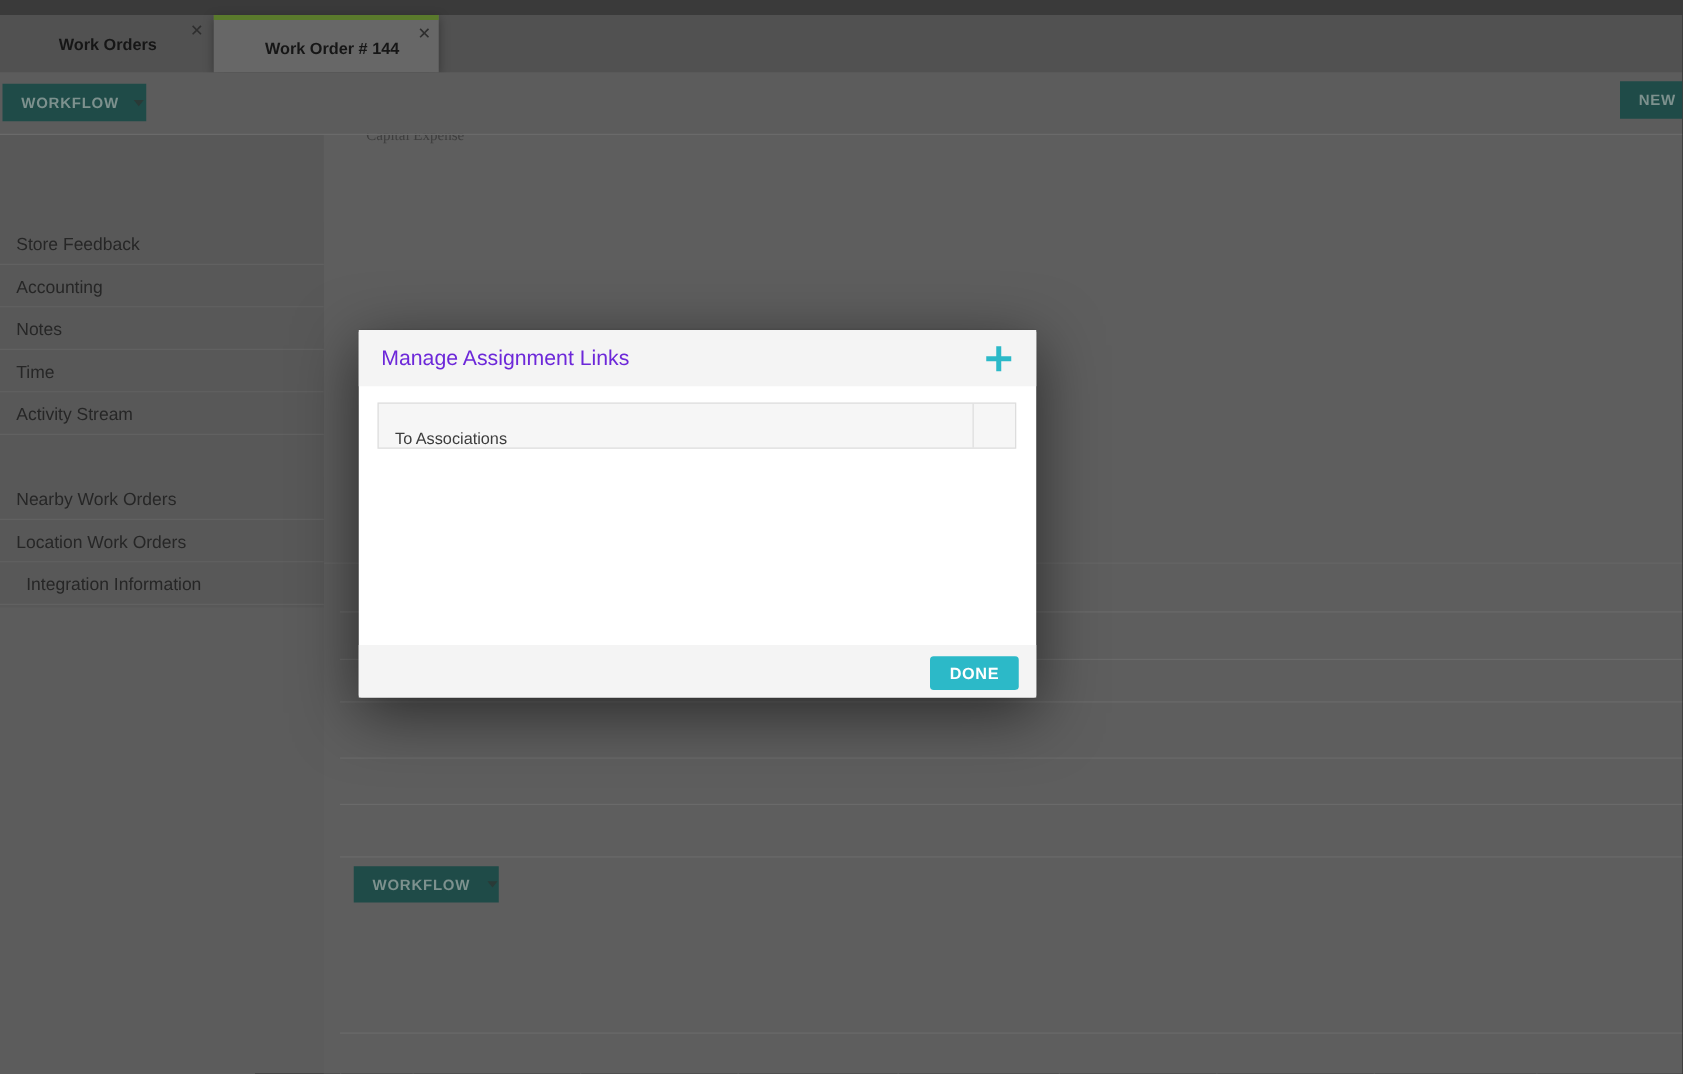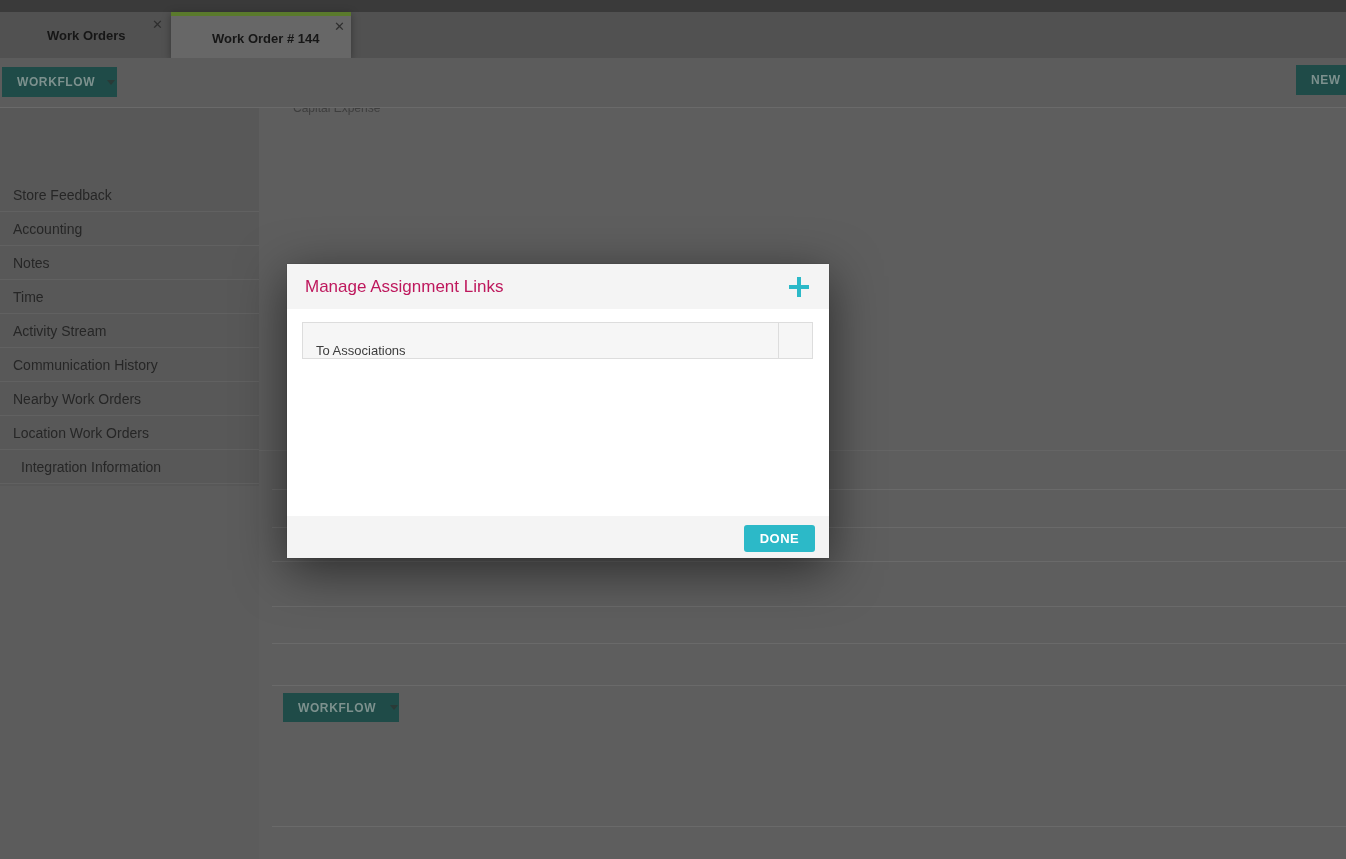--- a/index.html
+++ b/index.html
@@ -17,21 +17,21 @@
   .hdiv{height:1px;background:#6a6a6a;z-index:4;}
   .btn-teal{background:var(--teal_button);color:#7d918e;font-size:12px;font-weight:700;letter-spacing:.6px;display:flex;align-items:center;z-index:4;}
   .dd{width:0;height:0;border-left:4px solid transparent;border-right:4px solid transparent;border-top:5px solid #333;}
   .dd.btn-arrow{border-top-color:#2a3a37;}
   
   .sidebar{left:0;top:108px;width:259px;background:#585858;z-index:2;}
   .side-item{position:absolute;left:0;width:259px;height:34px;display:flex;align-items:center;padding-left:13px;font-size:14px;color:#262626;border-bottom:1px solid #616161;background:#585858;}
   .side-item.selected{height:36px;background:var(--green_selected);color:#94a274;border-bottom:none;}
   
   .content{left:259px;top:107px;width:1087px;height:752px;background:#5e5e5e;z-index:1;}
-  .lbl{font-size:12px;color:#3e3e3e;}
+  .lbl{font-size:12px;color:#3e3e3e;font-family:Liberation Serif, serif;}
   .lbl2{font-size:13px;color:#3a3a3a;}
   .ph{font-size:14px;color:#474747;}
   .val{font-size:14px;color:#1d1d1d;}
   .uline{height:1px;background:#757575;}
   .uline.faint{background:#686868;opacity:.55;}
   .link-teal{color:var(--teal_link);font-size:14px;border-bottom:1px solid var(--teal_link);}
   .toggle{width:34px;height:18px;}
   .toggle .track{position:absolute;left:4px;top:3px;width:28px;height:12px;border-radius:7px;background:#494949;}
   .toggle .thumb{position:absolute;left:0;top:-1px;width:19px;height:19px;border-radius:50%;background:#6f6f6f;box-shadow:0 1px 2px rgba(0,0,0,.4);}
   .cal{width:13px;height:14px;border:1px solid #3f3f3f;border-radius:2px;}
@@ -47,21 +47,21 @@
   .plus{color:var(--teal_icon);}
   .plus::before{content:"";position:absolute;left:40%;top:0;width:20%;height:100%;background:currentColor;}
   .plus::after{content:"";position:absolute;top:40%;left:0;width:100%;height:20%;background:currentColor;}
   .chev-up{width:11px;height:11px;border-style:solid;border-color:var(--teal_icon);border-width:2px 2px 0 0;transform:rotate(-45deg);}
   .ham{width:13px;height:10px;background:linear-gradient(to bottom,#3a3a3a 0 2px,transparent 2px 4px,#3a3a3a 4px 6px,transparent 6px 8px,#3a3a3a 8px 10px);}
   .info-i{font-size:13px;font-weight:700;color:#3a3a3a;}
   .yes{font-size:13px;font-weight:700;color:var(--yes_green);}
   
   .modal{left:287px;top:264px;width:542px;height:294px;background:#ffffff;border-radius:2px;box-shadow:0 12px 50px rgba(0,0,0,.55),0 0 0 1px rgba(0,0,0,.06);z-index:10;}
   .modal-header{left:0;top:0;width:100%;height:45px;background:#f4f4f4;}
-  .modal-title{font-size:17px;color:#be185d;}
+  .modal-title{font-size:17px;color:#6d28d9;}
   .assoc-bar{left:15px;width:511px;height:37px;background:#f6f6f6;border:1px solid #dddddd;display:flex;align-items:center;padding-left:13px;font-size:13px;color:#3d3d3d;}
   .modal-footer{left:0;top:252px;width:100%;height:42px;background:#f4f4f4;}
   .done-btn{left:457px;top:261px;width:71px;height:27px;background:var(--modal_accent);border-radius:3px;color:#fff;font-size:13px;font-weight:700;letter-spacing:.5px;display:flex;align-items:center;justify-content:center;}
 </style>
 </head>
 <body>
 
 <div id="screen">
 
   <div class="abs content"></div>
@@ -234,21 +234,20 @@
       <div class="vline" style="left: 1099px; top: 826px; height: 33px;"></div>
       <div class="vline" style="left: 1229px; top: 826px; height: 33px;"></div>
     </div>
 
   <div class="abs sidebar" style="height:378px;">
     <div class="side-item" style="top:70px;">Store Feedback</div>
     <div class="side-item" style="top:104px;">Accounting</div>
     <div class="side-item" style="top:138px;">Notes</div>
     <div class="side-item" style="top:172px;">Time</div>
     <div class="side-item" style="top:206px;">Activity Stream</div>
-    <div class="side-item" style="top:240px;">Communication History</div>
     <div class="side-item" style="top:274px;">Nearby Work Orders</div>
     <div class="side-item" style="top:308px;">Location Work Orders</div>
     <div class="side-item" style="top:342px;padding-left:21px;">Integration Information</div>
   </div>
 
   <div class="abs toolbar"></div>
   <div class="abs hdiv" style="left:0;top:107px;width:1346px;"></div>
   <div class="abs tabbar"></div>
   <div class="abs topstrip"></div>
   <div class="abs tab-inactive">

